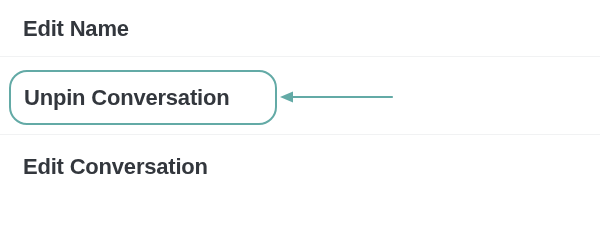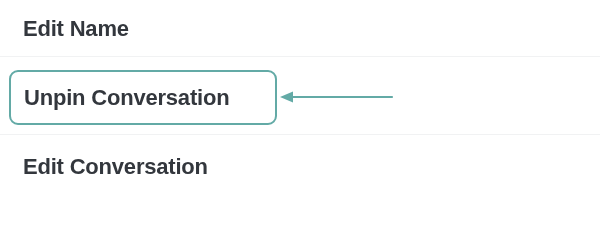--- a/index.html
+++ b/index.html
@@ -58,21 +58,21 @@
     margin-top: 1px;
   }
   .highlight-box {
     position: absolute;
     left: 9px;
     top: 70px;
     width: 268px;
     height: 55px;
     box-sizing: border-box;
     border: 2px solid #63aaa6;
-    border-radius: 9px;
+    border-radius: 18px;
     background: transparent;
     display: flex;
     align-items: center;
   }
   .label-unpin {
     margin-left: 13px;
     margin-top: 1px;
   }
   .annotation-arrow {
     position: absolute;

